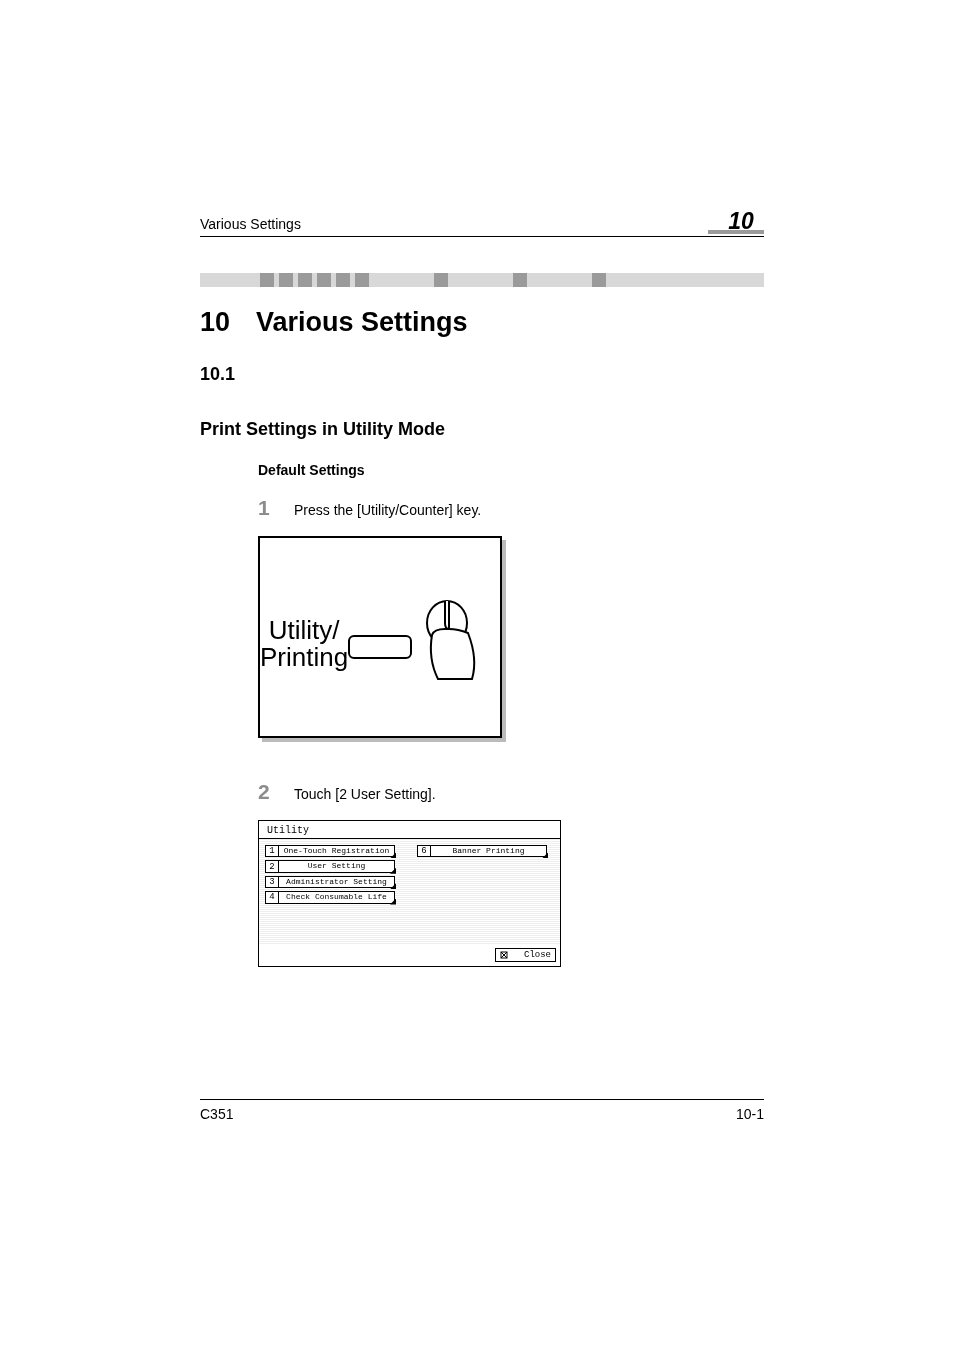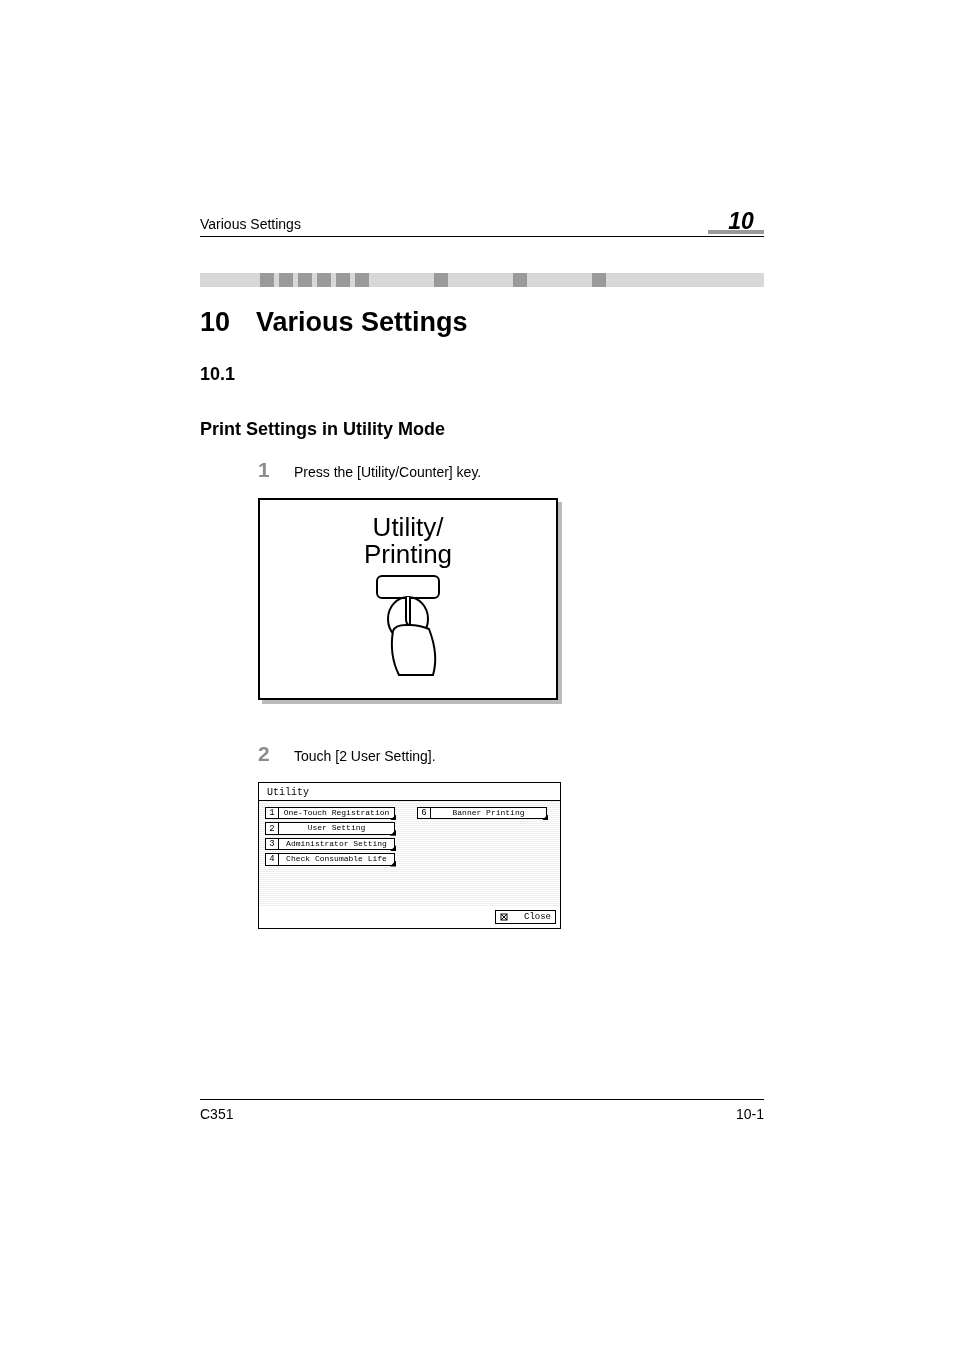--- a/index.html
+++ b/index.html
@@ -122,28 +122,28 @@
       font-weight: bold;
       color: #8c8c8c;
       width: 36px;
     }
     .step-text {
       font-size: 14px;
     }
     .figure1 {
       margin-top: 16px;
       margin-left: 58px;
-      width: 300px;
+      width: 244px;
       height: 202px;
       border: 2px solid #000;
       box-shadow: 4px 4px 0 #bbb;
       position: relative;
       background: #fff;
       display: flex;
-      flex-direction: column;
+      flex-direction: row;
       align-items: center;
       padding-top: 14px;
     }
     .figure1 .label {
       font-family: Arial, sans-serif;
       font-size: 26px;
       text-align: center;
       line-height: 1.05;
     }
     .figure1 .button-rect {
@@ -274,20 +274,21 @@
     <span class="chap-num">10</span>
     <span class="chap-title">Various Settings</span>
   </div>
 
   <div class="section-row">
     <span class="sec-num">10.1</span>
     <span class="sec-title">Print Settings in Utility Mode</span>
   </div>
 
 
+  <p class="sub-heading">Default Settings</p>
 
 
   <div class="step-row">
     <span class="step-num">1</span>
     <span class="step-text">Press the [Utility/Counter] key.</span>
   </div>
 
   <div class="figure1">
     <div class="label">
       <span>Utility/</span><br>

